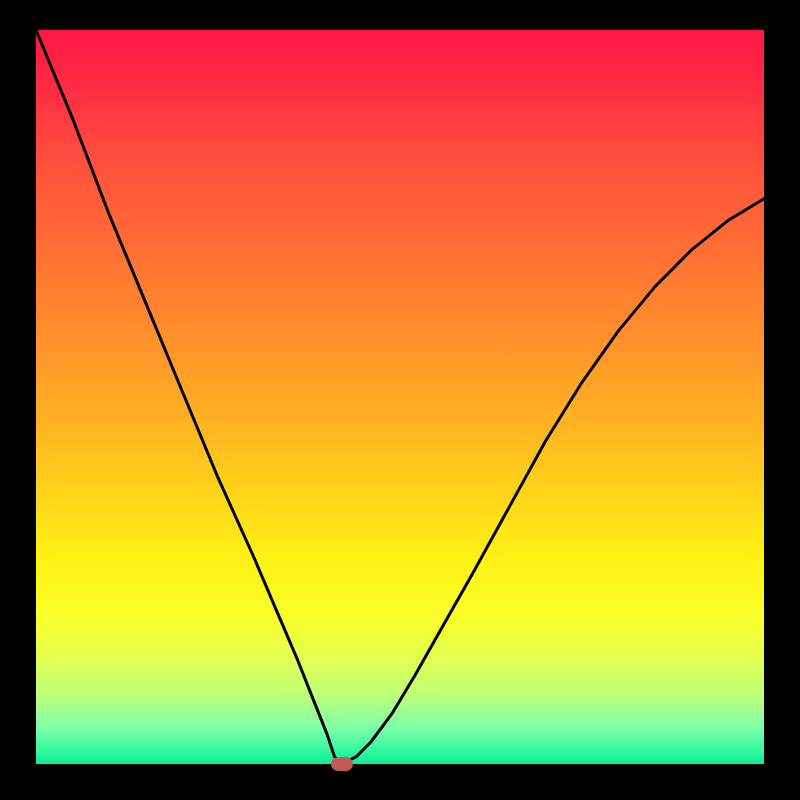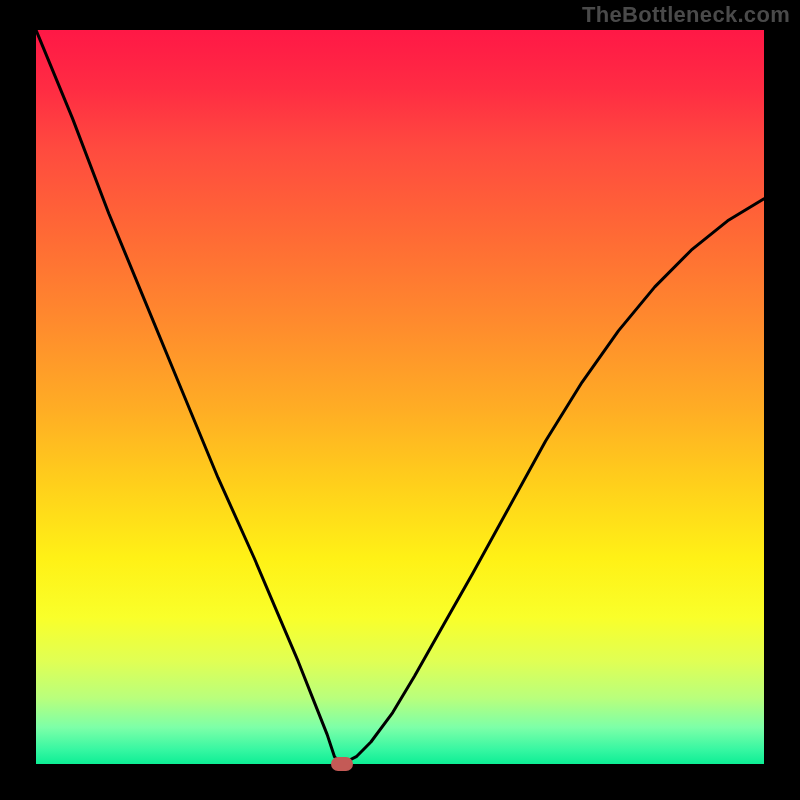--- a/index.html
+++ b/index.html
@@ -68,21 +68,20 @@
     border-radius: 7px;
     z-index: 6;
     transform: translate(-50%, -50%);
   }
 </style>
 </head>
 <body>
 
 <div class="container">
 
-  <div class="watermark">TheBottleneck.com</div>
 
   <div class="plot-area"></div>
 
   <svg id="curve-svg" class="plot-svg" viewBox="0 0 728 734" preserveAspectRatio="none">
       <path d="M0.0 0.0 L36.4 88.1 L72.8 183.5 L109.2 271.6 L145.6 359.7 L182.0 447.7 L218.4 528.5 L240.2 579.9 L262.1 631.2 L276.6 667.9 L291.2 704.6 L298.5 726.7 L305.8 734.0 L320.3 726.7 L334.9 712.0 L356.7 682.6 L378.6 645.9 L407.7 594.5 L436.8 543.2 L473.2 477.1 L509.6 411.0 L546.0 352.3 L582.4 300.9 L618.8 256.9 L655.2 220.2 L691.6 190.8 L728.0 168.8" fill="none" stroke="#000000" stroke-width="3" stroke-linecap="round" stroke-linejoin="round"></path>
     </svg>
 
   <div id="marker" class="marker" style="left: 341.76px; top: 764px; background: rgb(196, 90, 86);"></div>
 
 </div>

